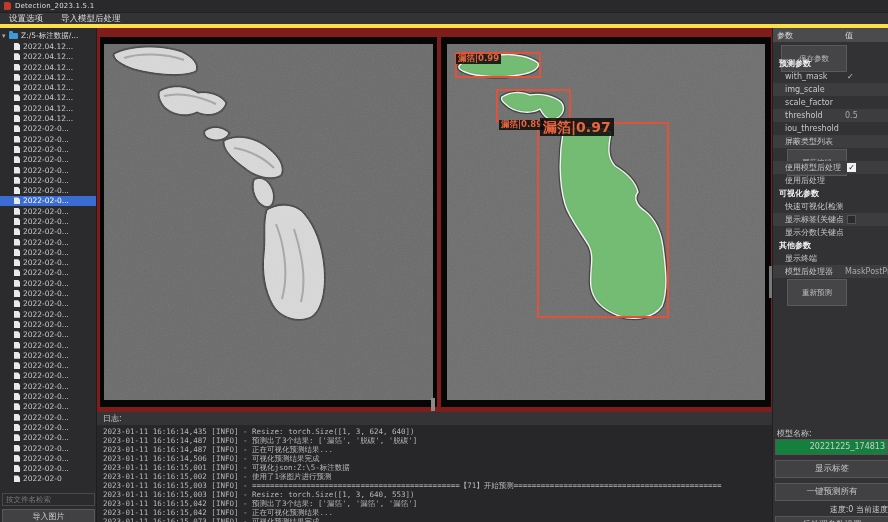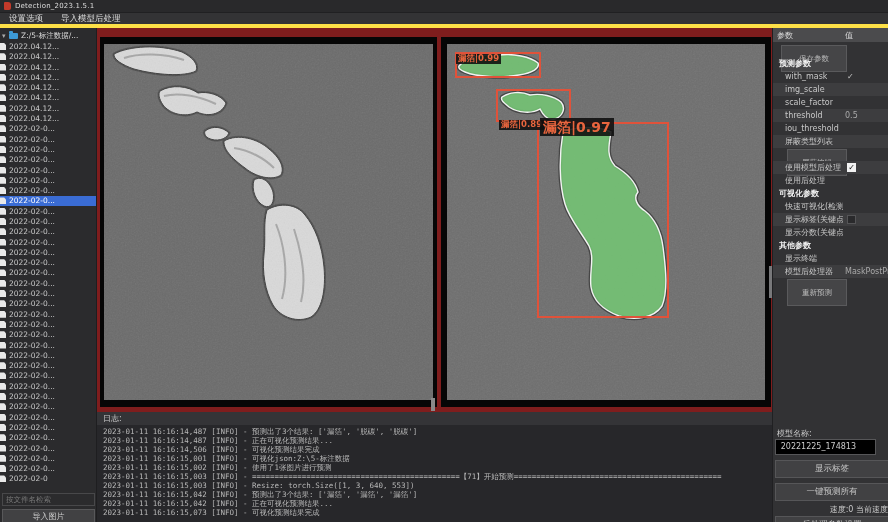--- a/index.html
+++ b/index.html
@@ -17,21 +17,21 @@
   .title { font-size:7px; color:#dddddd; letter-spacing:0.2px; }
   .menubar { position:absolute; left:0; top:13px; width:888px; height:15px;
     background:#333335; display:flex; align-items:center; border-bottom:4px solid #fde047; }
   .menu-item { font-size:8.5px; color:#dddddd; padding:0 9px; height:15px; line-height:15px; cursor:default; }
 
   
   .sidebar { position:absolute; left:0; top:28px; width:97px; height:494px;
     background:#2b2b2d; border-right:1px solid #1e1e20; overflow:hidden; }
   .tree { position:absolute; left:0; top:3px; width:97px; height:462px; overflow:hidden; }
   .trow { height:10.3px; display:flex; align-items:center; font-size:7.5px; color:#c8c8c8;
-    white-space:nowrap; }
+    white-space:nowrap; padding-left:14px; }
   .trow.root { padding-left:2px; color:#dcdcdc; }
   .trow.selected { background:#3a6cd4; color:#ffffff; }
   .arrow { font-size:7px; color:#aaaaaa; width:7px; }
   .folder { width:9px; height:6px; background:#3d9ad6; border-radius:1px; margin-right:3px; position:relative; flex:0 0 auto; }
   .folder::before { content:""; position:absolute; left:0; top:-2px; width:4px; height:2px; background:#3d9ad6; border-radius:1px 1px 0 0; }
   .ficon { width:6px; height:7px; background:#e9e9e9; margin-right:3px; flex:0 0 auto;
     clip-path:polygon(0 0,70% 0,100% 30%,100% 100%,0 100%); }
   .tlabel { overflow:hidden; text-overflow:clip; }
   .search { position:absolute; left:2px; top:465px; width:93px; height:13px;
     background:#2b2b2d; border:1px solid #48484a; color:#cccccc; font-size:7.5px; padding:0 3px;
@@ -78,23 +78,23 @@
   .prow .checkmark { position:absolute; left:74px; top:0; color:#c8c8c8; }
   .cbox { position:absolute; left:74px; top:2px; width:9px; height:9px; line-height:9px; }
   .cbox.checked { background:#f2f2f2; color:#111; font-size:8px; text-align:center; }
   .cbox.unchecked { background:#2a2a2c; border:1px solid #555557; }
   .pbtn { height:27px; margin-top:1px; background:#454547; border:1px solid #5a5a5c;
     color:#bbbbbb; font-size:7.5px; font-family:inherit; line-height:9px; }
   .pbtn.save { margin-left:8px; width:66px; }
   .pbtn.mid  { margin-left:14px; width:60px; }
   .splitter-handle { position:absolute; left:769px; top:266px; width:3px; height:32px; background:#78787a; }
   .model-label { position:absolute; left:4px; top:400px; font-size:8px; color:#cccccc; }
-  .model-field { position:absolute; left:2px; top:411px; right:12px; height:16px;
-    background:#000000; border:1px solid #565658; font-size:8px; color:#cccccc;
-    text-align:right; line-height:14px; padding-right:19px; white-space:nowrap; overflow:hidden; }
+  .model-field { position:absolute; left:2px; top:411px; right:0; height:16px;
+    background:#15803d; border:1px solid #565658; font-size:8px; color:#cccccc;
+    text-align:right; line-height:14px; padding-right:2px; white-space:nowrap; overflow:hidden; }
   .bigbtn { position:absolute; left:2px; right:-1px; height:18px; background:#414143;
     border:1px solid #565658; color:#c8c8c8; font-size:8.5px; font-family:inherit;
     white-space:nowrap; overflow:hidden; }
   .bigbtn.b1 { top:432px; }
   .bigbtn.b2 { top:455px; }
   .bigbtn.b3 { top:488px; }
   .speed { position:absolute; left:0; right:0; top:476px; height:10px; font-size:8px;
     color:#c8c8c8; text-align:right; white-space:nowrap; }
 </style>
 </head>
@@ -356,20 +356,21 @@
           <div class="det-label small" style="left: 58px; top: 55px; margin-top: 28px;">漏箔|0.89</div>
           <div class="det-label large" style="left: 99px; top: 81px;">漏箔|0.97</div>
         </div>
     </div>
     <div class="vscroll-handle"></div>
   </div>
 
   <div class="logpanel">
     <div class="loghead">日志:</div>
     <div class="loglines" id="log-lines">
+        <div class="log-line">2023-01-11 16:16:14,435 [INFO] - Resize: torch.Size([1, 3, 624, 640])</div>
         <div class="log-line">2023-01-11 16:16:14,487 [INFO] - 预测出了3个结果: ['漏箔', '脱碳', '脱碳']</div>
         <div class="log-line">2023-01-11 16:16:14,487 [INFO] - 正在可视化预测结果...</div>
         <div class="log-line">2023-01-11 16:16:14,506 [INFO] - 可视化预测结果完成</div>
         <div class="log-line">2023-01-11 16:16:15,001 [INFO] - 可视化json:Z:\5-标注数据</div>
         <div class="log-line">2023-01-11 16:16:15,002 [INFO] - 使用了1张图片进行预测</div>
         <div class="log-line">2023-01-11 16:16:15,003 [INFO] - ==============================================【71】开始预测==============================================</div>
         <div class="log-line">2023-01-11 16:16:15,003 [INFO] - Resize: torch.Size([1, 3, 640, 553])</div>
         <div class="log-line">2023-01-11 16:16:15,042 [INFO] - 预测出了3个结果: ['漏箔', '漏箔', '漏箔']</div>
         <div class="log-line">2023-01-11 16:16:15,042 [INFO] - 正在可视化预测结果...</div>
         <div class="log-line">2023-01-11 16:16:15,073 [INFO] - 可视化预测结果完成</div>

